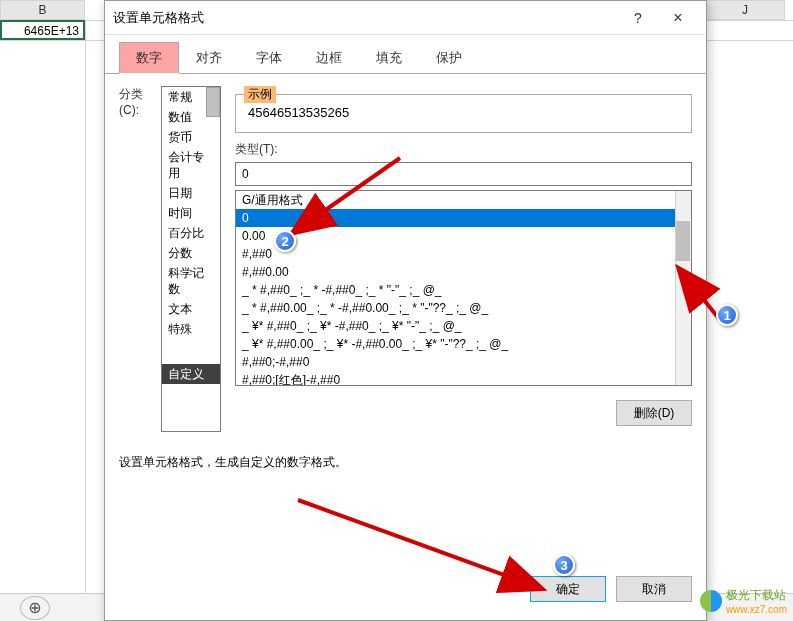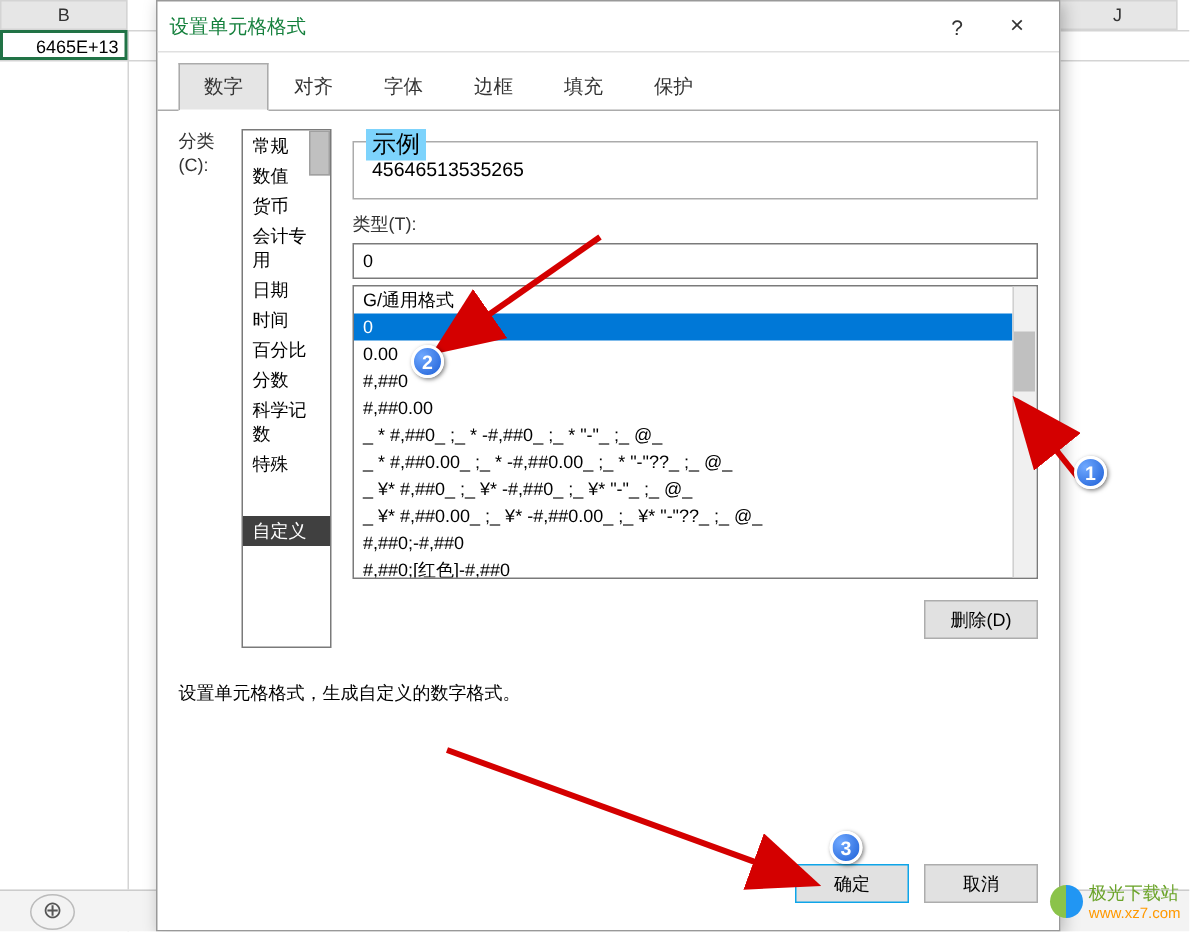--- a/index.html
+++ b/index.html
@@ -91,21 +91,21 @@
   .titlebar {
     height: 34px;
     display: flex;
     align-items: center;
     padding: 0 8px;
     border-bottom: 1px solid #e0e0e0;
   }
   .titlebar .title-text {
     flex: 1;
     font-size: 13px;
-    color: #15803d;
+    color: #000000;
   }
   .titlebar .title-btn {
     width: 40px; height: 30px;
     display: flex; align-items: center; justify-content: center;
     font-size: 14px;
     color: #333;
   }
   .titlebar .title-btn.close { font-size: 16px; }
 
   .tabs {
@@ -118,21 +118,21 @@
     padding: 6px 16px;
     font-size: 13px;
     color: #333;
     border: 1px solid transparent;
     border-bottom: none;
     position: relative;
     top: 1px;
   }
   .tab.active {
     border-color: #ababab;
-    background: #e5e5e5;
+    background: #fca5a5;
     border-bottom: 1px solid #fff;
   }
 
   .dialog-body {
     flex: 1;
     padding: 12px 14px;
     display: flex;
     flex-direction: column;
   }
   .body-top {
@@ -179,23 +179,23 @@
     border: 1px solid #ababab;
     padding: 4px 10px 10px 10px;
     margin-top: 8px;
     margin-bottom: 8px;
     position: relative;
   }
   .example-box .legend {
     position: absolute;
     top: -9px;
     left: 8px;
-    background: #7dd3fc;
+    background: #fdba74;
     padding: 0 4px;
-    font-size: 16px;
+    font-size: 12px;
   }
   .example-val {
     font-size: 13px;
     padding: 6px 2px 2px 2px;
   }
   .type-input {
     width: 100%;
     height: 24px;
     border: 1px solid #7a7a7a;
     padding: 2px 6px;
@@ -339,20 +339,21 @@
         <div class="cat-list">
           <div class="cat-item">常规</div>
           <div class="cat-item">数值</div>
           <div class="cat-item">货币</div>
           <div class="cat-item">会计专用</div>
           <div class="cat-item">日期</div>
           <div class="cat-item">时间</div>
           <div class="cat-item">百分比</div>
           <div class="cat-item">分数</div>
           <div class="cat-item">科学记数</div>
+          <div class="cat-item">文本</div>
           <div class="cat-item">特殊</div>
           <div class="cat-item selected">自定义</div>
           <div class="scroll-thumb"></div>
         </div>
       </div>
 
       <div class="right-col">
         <div class="example-box">
           <span class="legend">示例</span>
           <div class="example-val">45646513535265</div>

